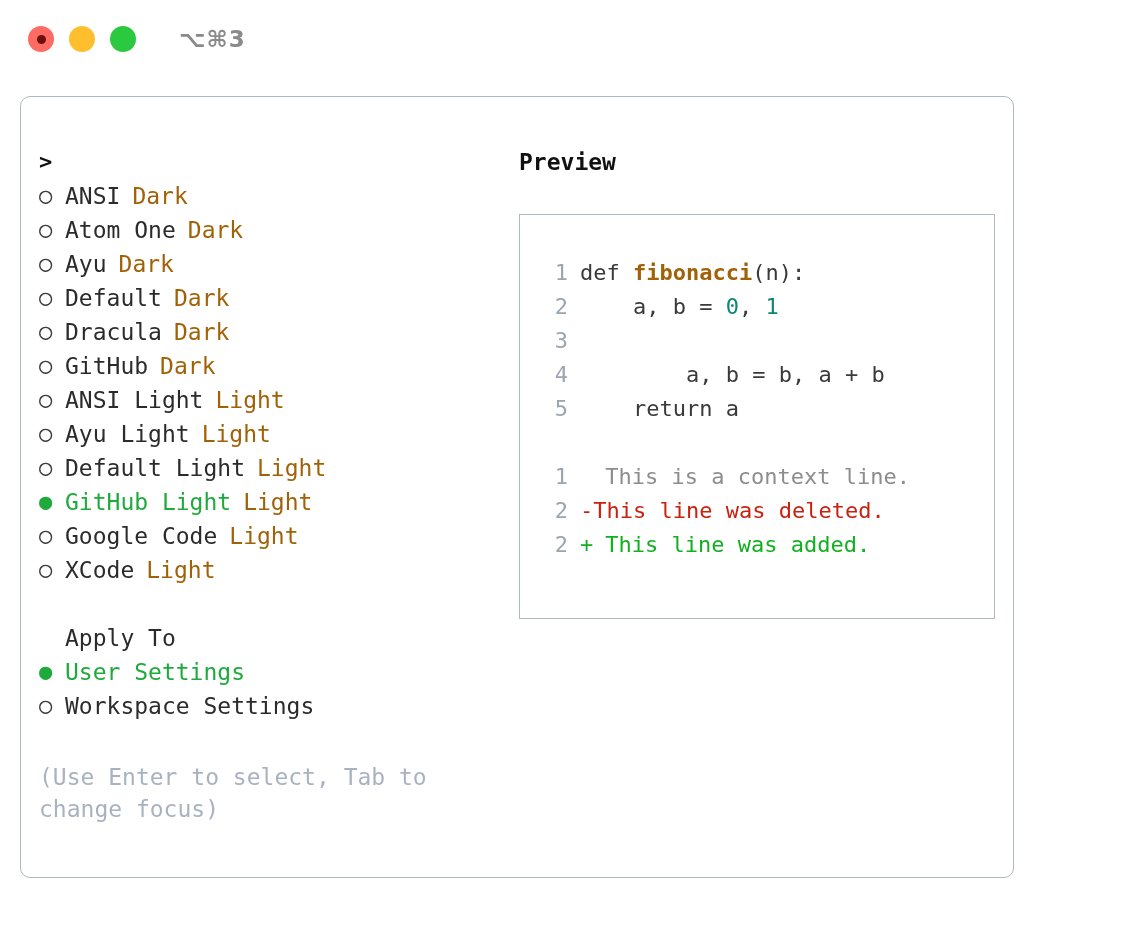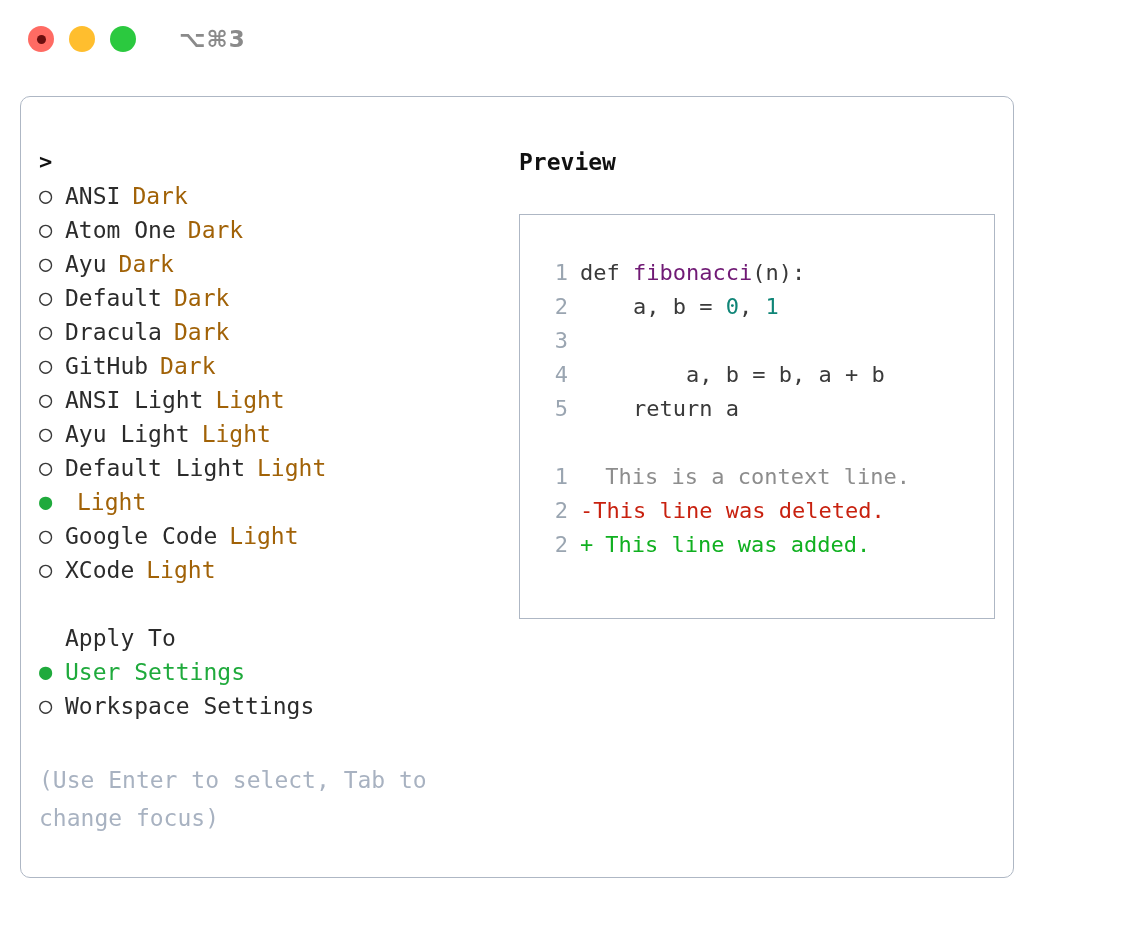--- a/index.html
+++ b/index.html
@@ -120,21 +120,21 @@
   }
 
   .spacer-row { height: 34px; }
 
   #hint {
     position: absolute;
     left: 18px;
     top: 664px;
     width: 420px;
     font-size: 23px;
-    line-height: 38px;
+    line-height: 32px;
     color: #a8b2c1;
   }
 
   
   #right-col {
     position: absolute;
     left: 498px;
     top: 48px;
     width: 480px;
   }
@@ -163,21 +163,21 @@
     white-space: pre;
   }
   .lineno {
     width: 28px;
     text-align: right;
     color: #9aa5b1;
     flex: none;
     margin-right: 12px;
   }
   .code-text { color: #3a3a3a; }
-  .tok-fn   { color: #701a75; font-weight: 400; }
+  .tok-fn   { color: #a16207; font-weight: 700; }
   .tok-num  { color: #0f8577; }
   .tok-call { color: #0c86b8; }
   .tok-plain{ color: #3a3a3a; }
   .gap-line { height: 34px; }
   .diff-ctx { color: #8d8d8d; }
   .diff-del { color: #c8210f; }
   .diff-add { color: #10b020; }
 </style>
 </head>
 <body>
@@ -251,20 +251,21 @@
         </div>
 
         <div class="row">
           <span class="marker">○</span>
           <span class="label">Default Light</span>
           <span class="tag">Light</span>
         </div>
 
         <div class="row">
           <span class="marker sel">●</span>
+          <span class="label selected">GitHub Light</span>
           <span class="tag">Light</span>
         </div>
 
         <div class="row">
           <span class="marker">○</span>
           <span class="label">Google Code</span>
           <span class="tag">Light</span>
         </div>
 
         <div class="row">

